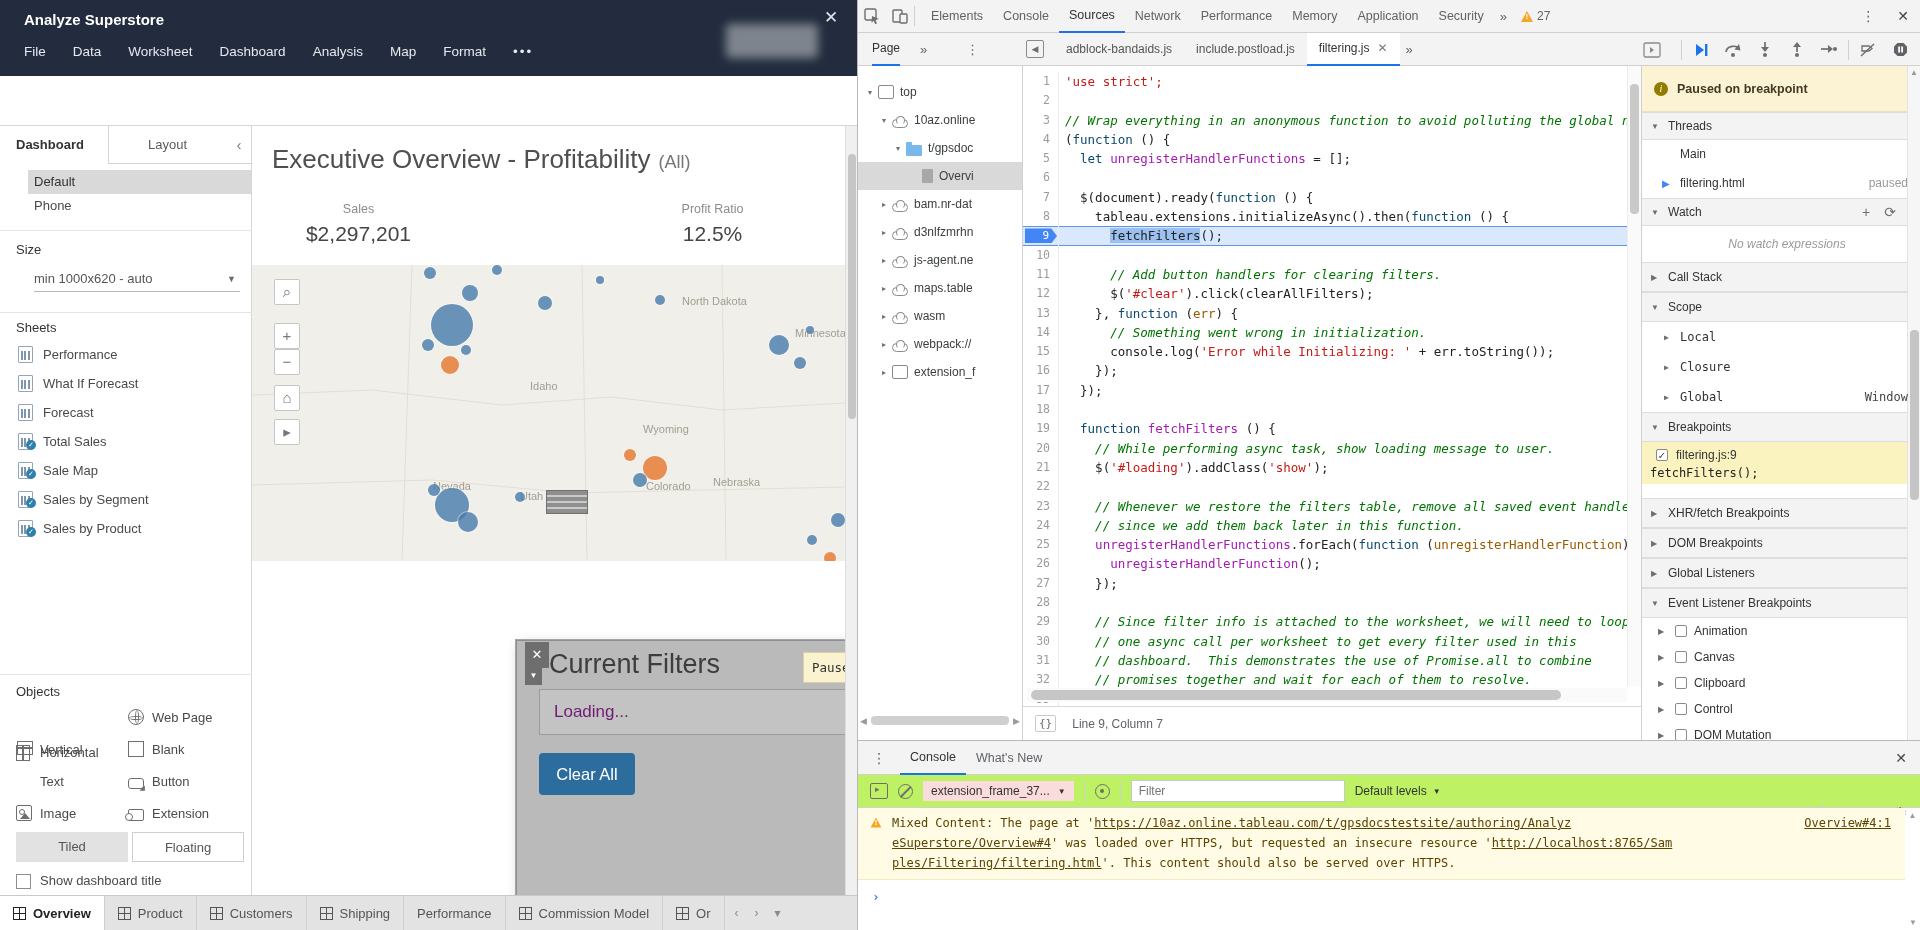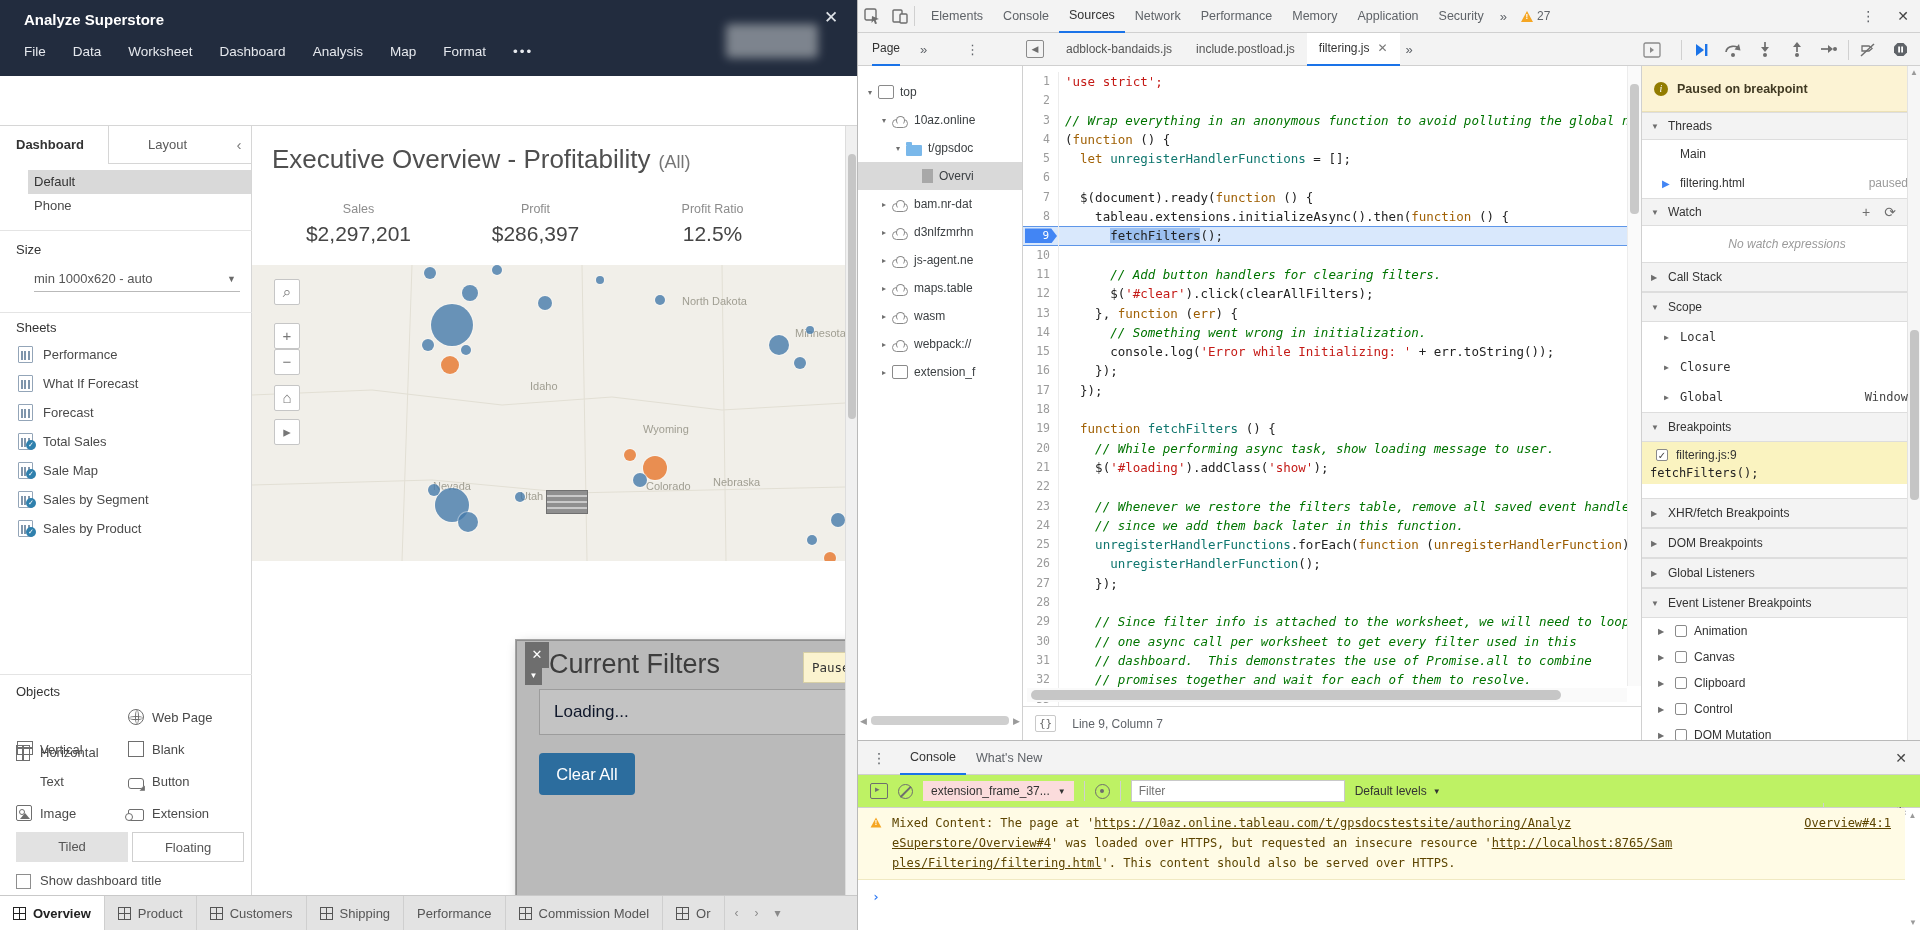--- a/index.html
+++ b/index.html
@@ -95,21 +95,21 @@
   #cv-thumb { position:absolute; left:2px; top:28px; width:8px; height:265px; background:#c6c6c6; border-radius:4px; }
 
   
   #tb-dialog { position:absolute; left:264px; top:514px; width:494px; height:364px; background:#bababa; border:1px solid #8f8f8f; box-shadow:0 0 0 1px #a5a5a5, 4px 5px 12px rgba(0,0,0,.3); }
   #dlg-x { position:absolute; left:8px; top:1px; width:24px; height:26px; background:#6e6e6e; color:#fff; text-align:center; line-height:26px; font-size:13px; }
   #dlg-caret { position:absolute; left:8px; top:27px; width:17px; height:17px; background:#6e6e6e; color:#fff; text-align:center; line-height:15px; font-size:8px; }
   #dlg-title { position:absolute; left:32px; top:8px; font-size:27px; color:#3d3d3d; }
   #dlg-badge { position:absolute; left:286px; top:11px; height:31px; display:flex; align-items:stretch; background:#fbf3cf; border:1px solid #d8d0a6; }
   #dlg-badge-text { font-family:"DejaVu Sans Mono", monospace; font-size:12.5px; color:#333; line-height:29px; padding:0 8px; }
   #dlg-loading { position:absolute; left:22px; top:48px; width:450px; height:46px; background:#c3c3c3; border:1px solid #9c9c9c; }
-  #dlg-loading-text { margin:12px 0 0 14px; font-size:17px; color:#0f172a; }
+  #dlg-loading-text { margin:12px 0 0 14px; font-size:17px; color:#701a75; }
   #dlg-clear { position:absolute; left:22px; top:112px; width:96px; height:42px; background:#2c6d9e; border-radius:4px; color:#fff; font-size:16.5px; text-align:center; line-height:42px; }
 
   
   #tb-bottom { position:absolute; left:0; top:895px; width:857px; height:35px; background:#e3e3e3; border-top:1px solid #c9c9c9; display:flex; align-items:stretch; font-size:13px; color:#555; }
   .btab { display:flex; align-items:center; gap:7px; padding:0 13px; border-right:1px solid #cfcfcf; white-space:nowrap; }
   .btab.active { background:#fff; color:#222; font-weight:bold; }
   .grid-ico { width:13px; height:13px; border:1px solid currentColor; position:relative; flex:none; }
   .grid-ico:before { content:""; position:absolute; left:5px; top:0; width:1px; height:11px; background:currentColor; }
   .grid-ico:after { content:""; position:absolute; left:0; top:5px; width:11px; height:1px; background:currentColor; }
   #btab-nav { display:flex; align-items:center; gap:16px; padding:0 10px; color:#8a8a8a; font-size:12px; }
@@ -160,22 +160,22 @@
   
   #dt-editor { position:absolute; left:165px; top:66px; width:618px; height:640px; overflow:hidden; background:#fff; }
   #code { position:absolute; left:0; top:6px; width:618px; font-family:"DejaVu Sans Mono", monospace; font-size:12.5px; }
   .cl { height:19.3px; display:flex; white-space:pre; }
   .gut { width:36px; flex:none; text-align:right; padding-right:8px; color:#9b9b9b; font-size:11.5px; line-height:19.3px; border-right:1px solid #ececec; position:relative; }
   .ct { padding-left:6px; line-height:19.3px; color:#222; }
   .cl.hl { background:#d9e8fc; box-shadow:inset 0 1px 0 #5e96e8, inset 0 -1px 0 #5e96e8; }
   .cl.hl .gut { color:transparent; }
   .bp-arrow { position:absolute; left:2px; top:2px; width:32px; height:15px; background:#4285f4; color:#fff; font-size:11px; line-height:15px; text-align:right; padding-right:8px;
       clip-path:polygon(0 0, 82% 0, 100% 50%, 82% 100%, 0 100%); }
-  .tok-k { color:#a16207; } .tok-s { color:#c41a16; } .tok-c { color:#007400; font-style:italic; }
-  .tok-d { color:#0f766e; } .tok-p { color:#9a5b00; }
+  .tok-k { color:#0c4a6e; } .tok-s { color:#c41a16; } .tok-c { color:#007400; font-style:italic; }
+  .tok-d { color:#a21caf; } .tok-p { color:#9a5b00; }
   .tok-sel { background:#9cc0f0; }
   #ed-vscroll { position:absolute; right:0; top:0; width:14px; height:620px; background:#fafafa; border-left:1px solid #ececec; }
   #ed-vthumb { position:absolute; left:2px; top:18px; width:9px; height:130px; background:#c9c9c9; border-radius:4px; }
   #ed-hscroll { position:absolute; left:4px; top:622px; width:600px; height:14px; background:#fafafa; }
   #ed-hthumb { position:absolute; left:4px; top:2px; width:530px; height:10px; background:#c6c6c6; border-radius:5px; }
   #ed-status { position:absolute; left:165px; top:706px; width:618px; height:34px; border-top:1px solid #d8d8d8; background:#fff; display:flex; align-items:center; gap:16px; padding-left:12px; }
   #pp-ico { font-family:"DejaVu Sans Mono", monospace; color:#6a6a6a; border:1px solid #c9c9c9; border-radius:2px; padding:1px 3px; font-size:11px; }
 
   
   #dt-debugger { position:absolute; left:783px; top:66px; width:280px; height:674px; border-left:1px solid #d0d0d0; background:#fff; overflow:hidden; }
@@ -368,24 +368,20 @@
       <div id="sb-check-label">Show dashboard title</div>
     </div>
 
     <div id="tb-canvas">
       <div id="cv-title">
         <span>Executive Overview - Profitability</span><span id="cv-title-suffix">(All)</span>
       </div>
       <div class="kpi" style="left:18px">
         <div class="kpi-label">Sales</div>
           <div class="kpi-value">$2,297,201</div>
-      </div>
-      <div class="kpi" style="left:195px">
-        <div class="kpi-label">Profit</div>
-          <div class="kpi-value">$286,397</div>
       </div>
       <div class="kpi" style="left:372px">
         <div class="kpi-label">Profit Ratio</div>
           <div class="kpi-value">12.5%</div>
       </div>
       <div class="kpi" style="left:549px">
         <div class="kpi-label">Pr</div>
       </div>
 
       <div id="tb-map">

